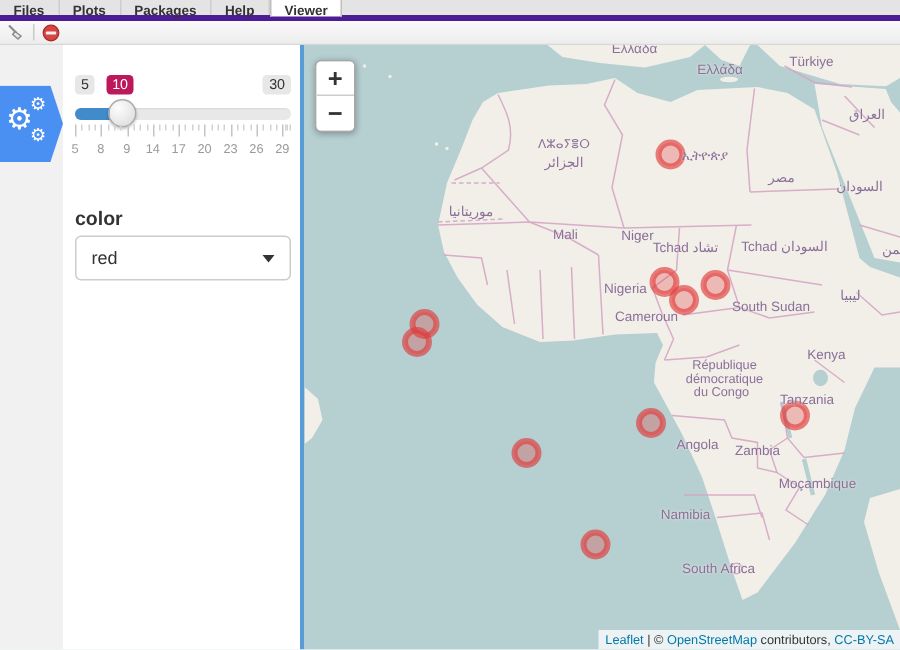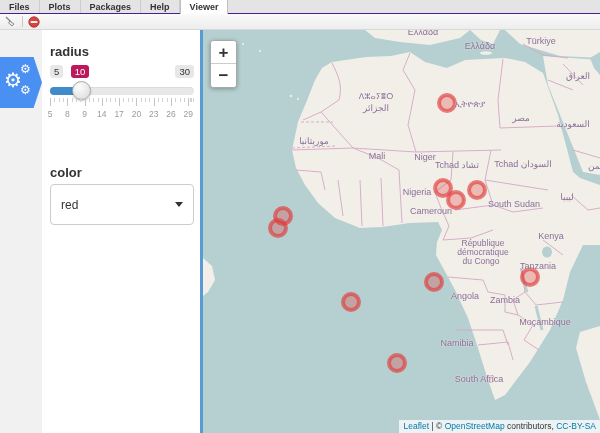--- a/index.html
+++ b/index.html
@@ -1,20 +1,20 @@
 <!DOCTYPE html>
 <html><head>
 <meta charset="utf-8">
 <style>
   * { margin:0; padding:0; box-sizing:border-box; }
   html,body { width:600px; height:433px; overflow:hidden;
     font-family:"Liberation Sans", sans-serif; background:#fff; }
 
   
-  .tabbar { height:14px; background:#e4e4e4; border-bottom:1px solid #4c1d95;
+  .tabbar { height:14px; background:#e4e4e4; border-bottom:4px solid #4c1d95;
     display:flex; align-items:stretch; position:relative; z-index:5; }
   .tab { padding:0 9px; font-size:9px; font-weight:bold; color:#333;
     line-height:14px; border-right:1px solid #cdcdcd; cursor:default; }
   .tab.active { background:#fff; border-left:1px solid #bfbfbf;
     border-right:1px solid #bfbfbf; margin-bottom:-1px; }
   .toolbar { height:16px; background:linear-gradient(#fafafa,#ededed);
     border-bottom:1px solid #d8d8d8; display:flex; align-items:center;
     padding:0 4px; gap:5px; }
   .tool-sep { width:1px; height:11px; background:#c9c9c9; }
 
@@ -54,27 +54,27 @@
     border-radius:50%; background:radial-gradient(circle at 35% 30%,#fdfdfd,#d8d8d8);
     border:1px solid #aaa; box-shadow:0 1px 2px rgba(0,0,0,.25); cursor:pointer; }
   .irs-grid { position:absolute; left:0; right:0; top:33px; height:26px; }
   .gtick { position:absolute; top:0; width:1px; background:#c4c4c4; }
   .gtick.major { height:8px; }
   .gtick.minor { height:4px; background:#d2d2d2; }
   .glabel { position:absolute; top:11px; transform:translateX(-50%);
     font-size:8.5px; color:#9a9a9a; }
 
   
-  .select-box { margin-top:4px; height:41px; border:1px solid #ccc;
+  .select-box { margin-top:4px; height:30px; border:1px solid #ccc;
     border-radius:4px; background:#fff; display:flex; align-items:center;
     padding:0 10px; font-size:12px; color:#333; cursor:pointer;justify-content:space-between; }
   .select-box .caret { margin-left:auto; width:0; height:0;
     border-left:4px solid transparent; border-right:4px solid transparent;
     border-top:5px solid #333; }
-  .color-group { margin-top:36px; }
+  .color-group { margin-top:24px; }
 
   
   svg.geo, svg.markers { position:absolute; left:0; top:0; }
   .map-label { position:absolute; transform:translate(-50%,-50%);
     color:#8b6f98; white-space:nowrap; pointer-events:none;
     text-shadow:0 0 2px #f2efe9; }
   .zoomctl { position:absolute; left:7px; top:10px; width:27px;
     background:#fff; border:1px solid #a8a8a8; border-radius:4px;
     box-shadow:0 1px 4px rgba(0,0,0,.3); overflow:hidden; z-index:4; }
   .zoomctl .zbtn { width:100%; height:23px; text-align:center;
@@ -117,21 +117,20 @@
 
   <div class="rail">
     <div class="gear-btn">
       <span class="gear-big">⚙</span>
       <span class="gear-s1">⚙</span>
       <span class="gear-s2">⚙</span>
     </div>
   </div>
 
   <div class="sidebar">
-    <div class="ctl-label">radius</div>
 
     <div class="irs" id="irs">
       <span class="chip" style="left:0;">5</span>
       <span class="chip val" id="valchip" style="left: 20.8px;">10</span>
       <span class="chip" style="right:0;">30</span>
       <div class="irs-track"></div>
       <div class="irs-bar" id="irsbar" style="width: 34.8px;"></div>
       <div class="irs-handle" id="irshandle" style="left: 22.3px;"></div>
       <div class="irs-grid" id="irsgrid">
           <div class="gtick major" style="left: 0%;"></div>
@@ -281,21 +280,21 @@
 
     <div id="labels">
         <span class="map-label" style="left: 220px; top: 2px; font-size: 9px;">Ελλάδα</span>
         <span class="map-label" style="left: 277px; top: 16px; font-size: 9px;">Ελλάδα</span>
         <span class="map-label" style="left: 338px; top: 11px; font-size: 9px;">Türkiye</span>
         <span class="map-label" style="left: 375px; top: 46px; font-size: 9px;">العراق</span>
         <span class="map-label" style="left: 173px; top: 66px; font-size: 8px;">ⴷⵣⴰⵢⴻⵔ</span>
         <span class="map-label" style="left: 173px; top: 78px; font-size: 9px;">الجزائر</span>
         <span class="map-label" style="left: 267px; top: 74px; font-size: 9px;">ኢትዮጵያ</span>
         <span class="map-label" style="left: 318px; top: 88px; font-size: 9px;">مصر</span>
-        <span class="map-label" style="left: 370px; top: 94px; font-size: 9px;">السعودية</span>
+        <span class="map-label" style="left: 370px; top: 94px; font-size: 9px;">السودان</span>
         <span class="map-label" style="left: 111px; top: 111px; font-size: 9px;">موريتانيا</span>
         <span class="map-label" style="left: 174px; top: 126px; font-size: 9px;">Mali</span>
         <span class="map-label" style="left: 222px; top: 127px; font-size: 9px;">Niger</span>
         <span class="map-label" style="left: 254px; top: 135px; font-size: 9px;">Tchad تشاد</span>
         <span class="map-label" style="left: 320px; top: 134px; font-size: 9px;">Tchad السودان</span>
         <span class="map-label" style="left: 395px; top: 136px; font-size: 9px;">اليمن</span>
         <span class="map-label" style="left: 214px; top: 162px; font-size: 9px;">Nigeria</span>
         <span class="map-label" style="left: 364px; top: 167px; font-size: 9px;">ليبيا</span>
         <span class="map-label" style="left: 311px; top: 174px; font-size: 9px;">South Sudan</span>
         <span class="map-label" style="left: 228px; top: 181px; font-size: 9px;">Cameroun</span>

